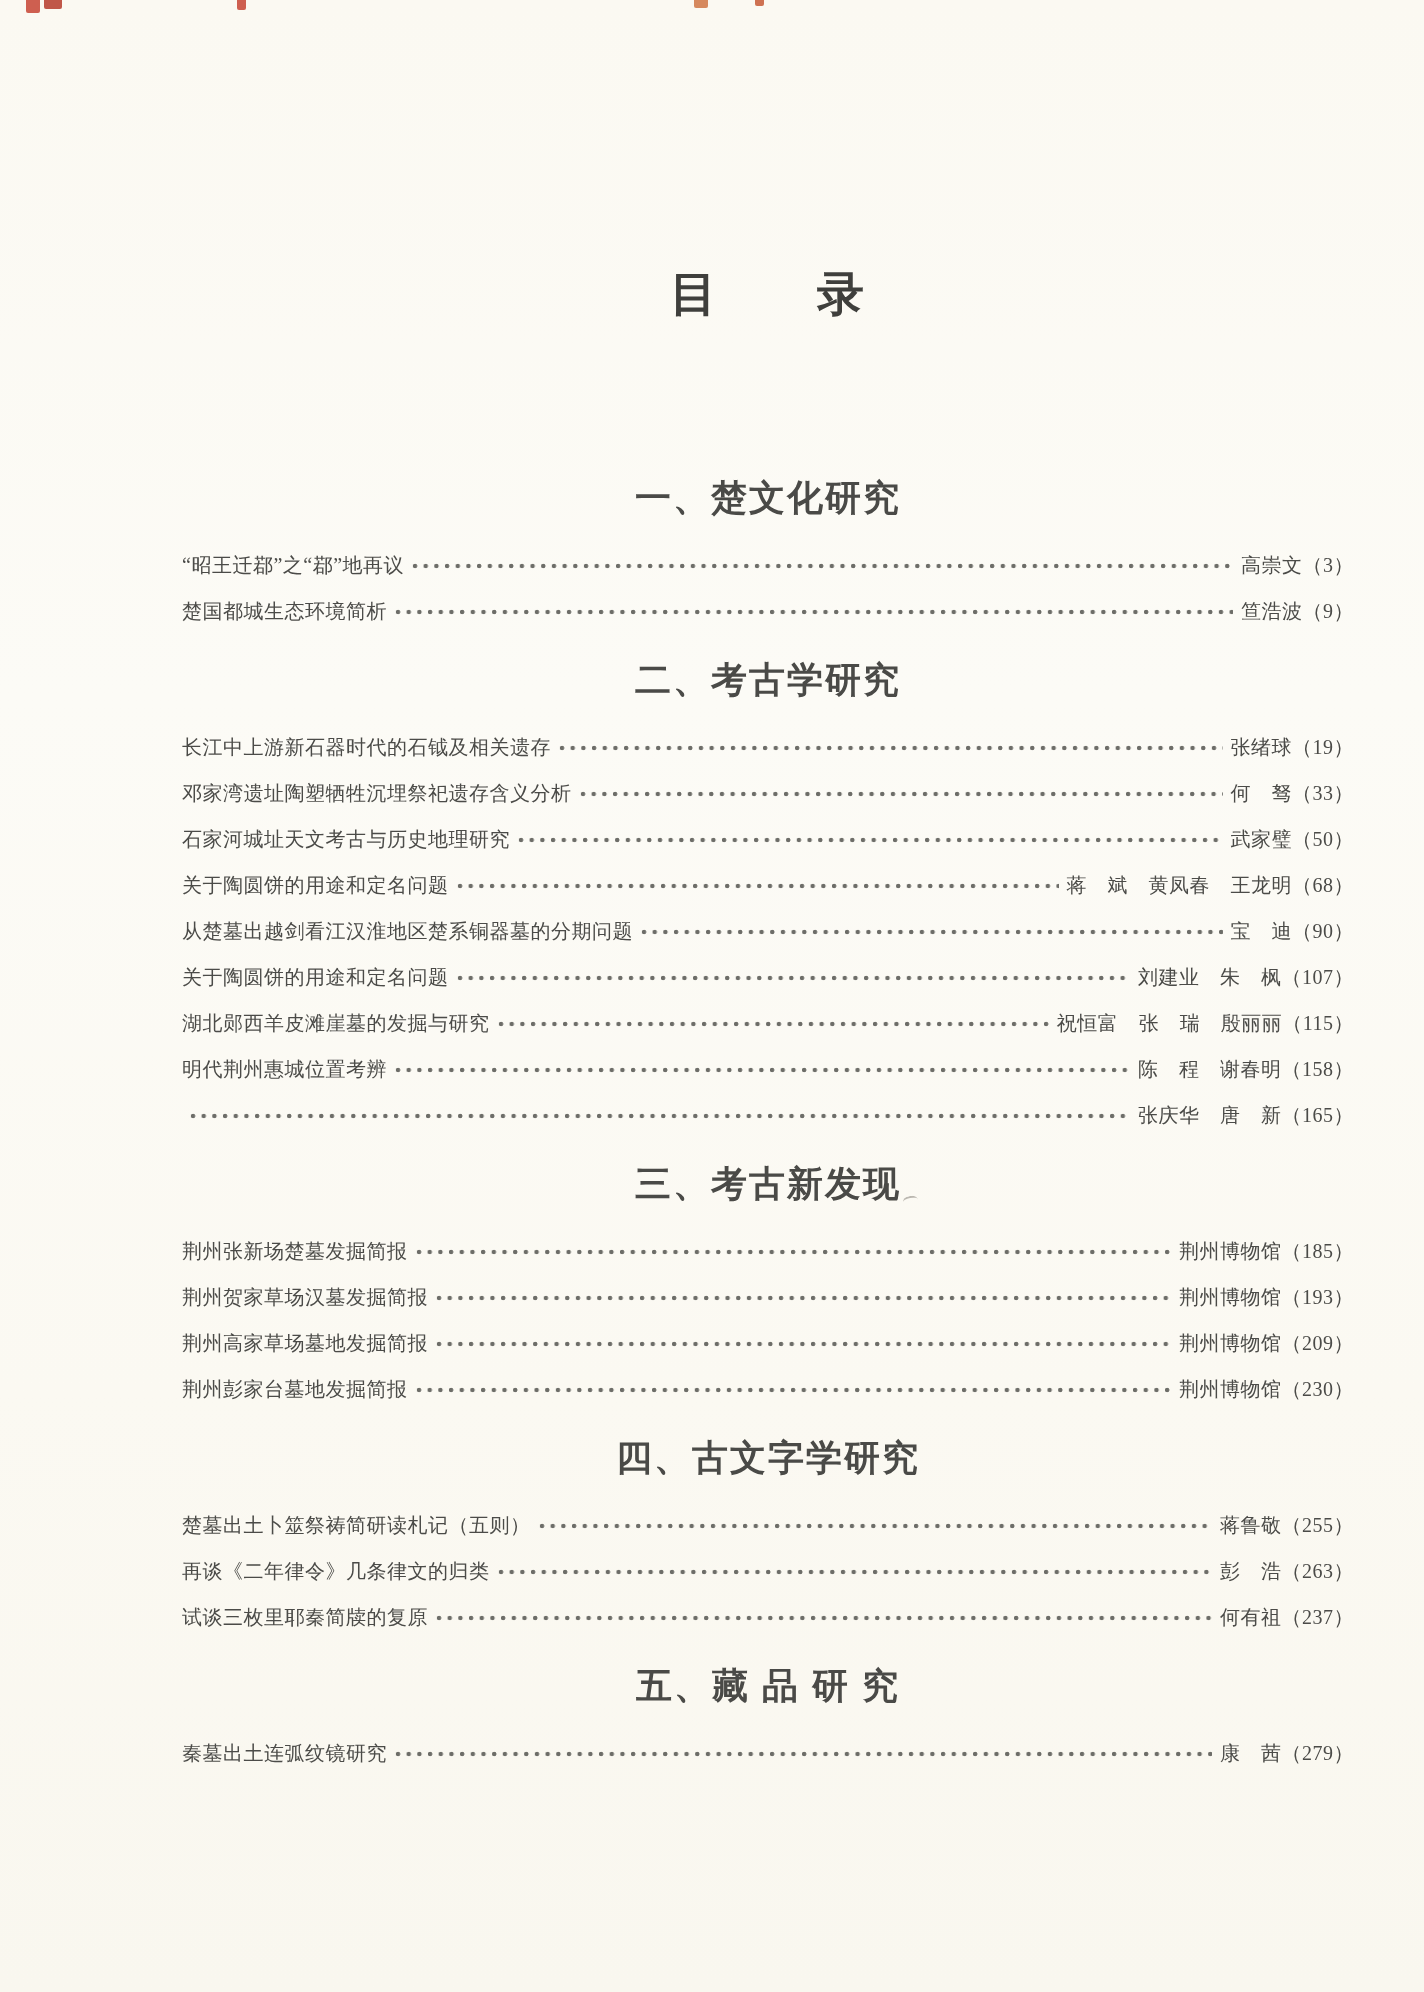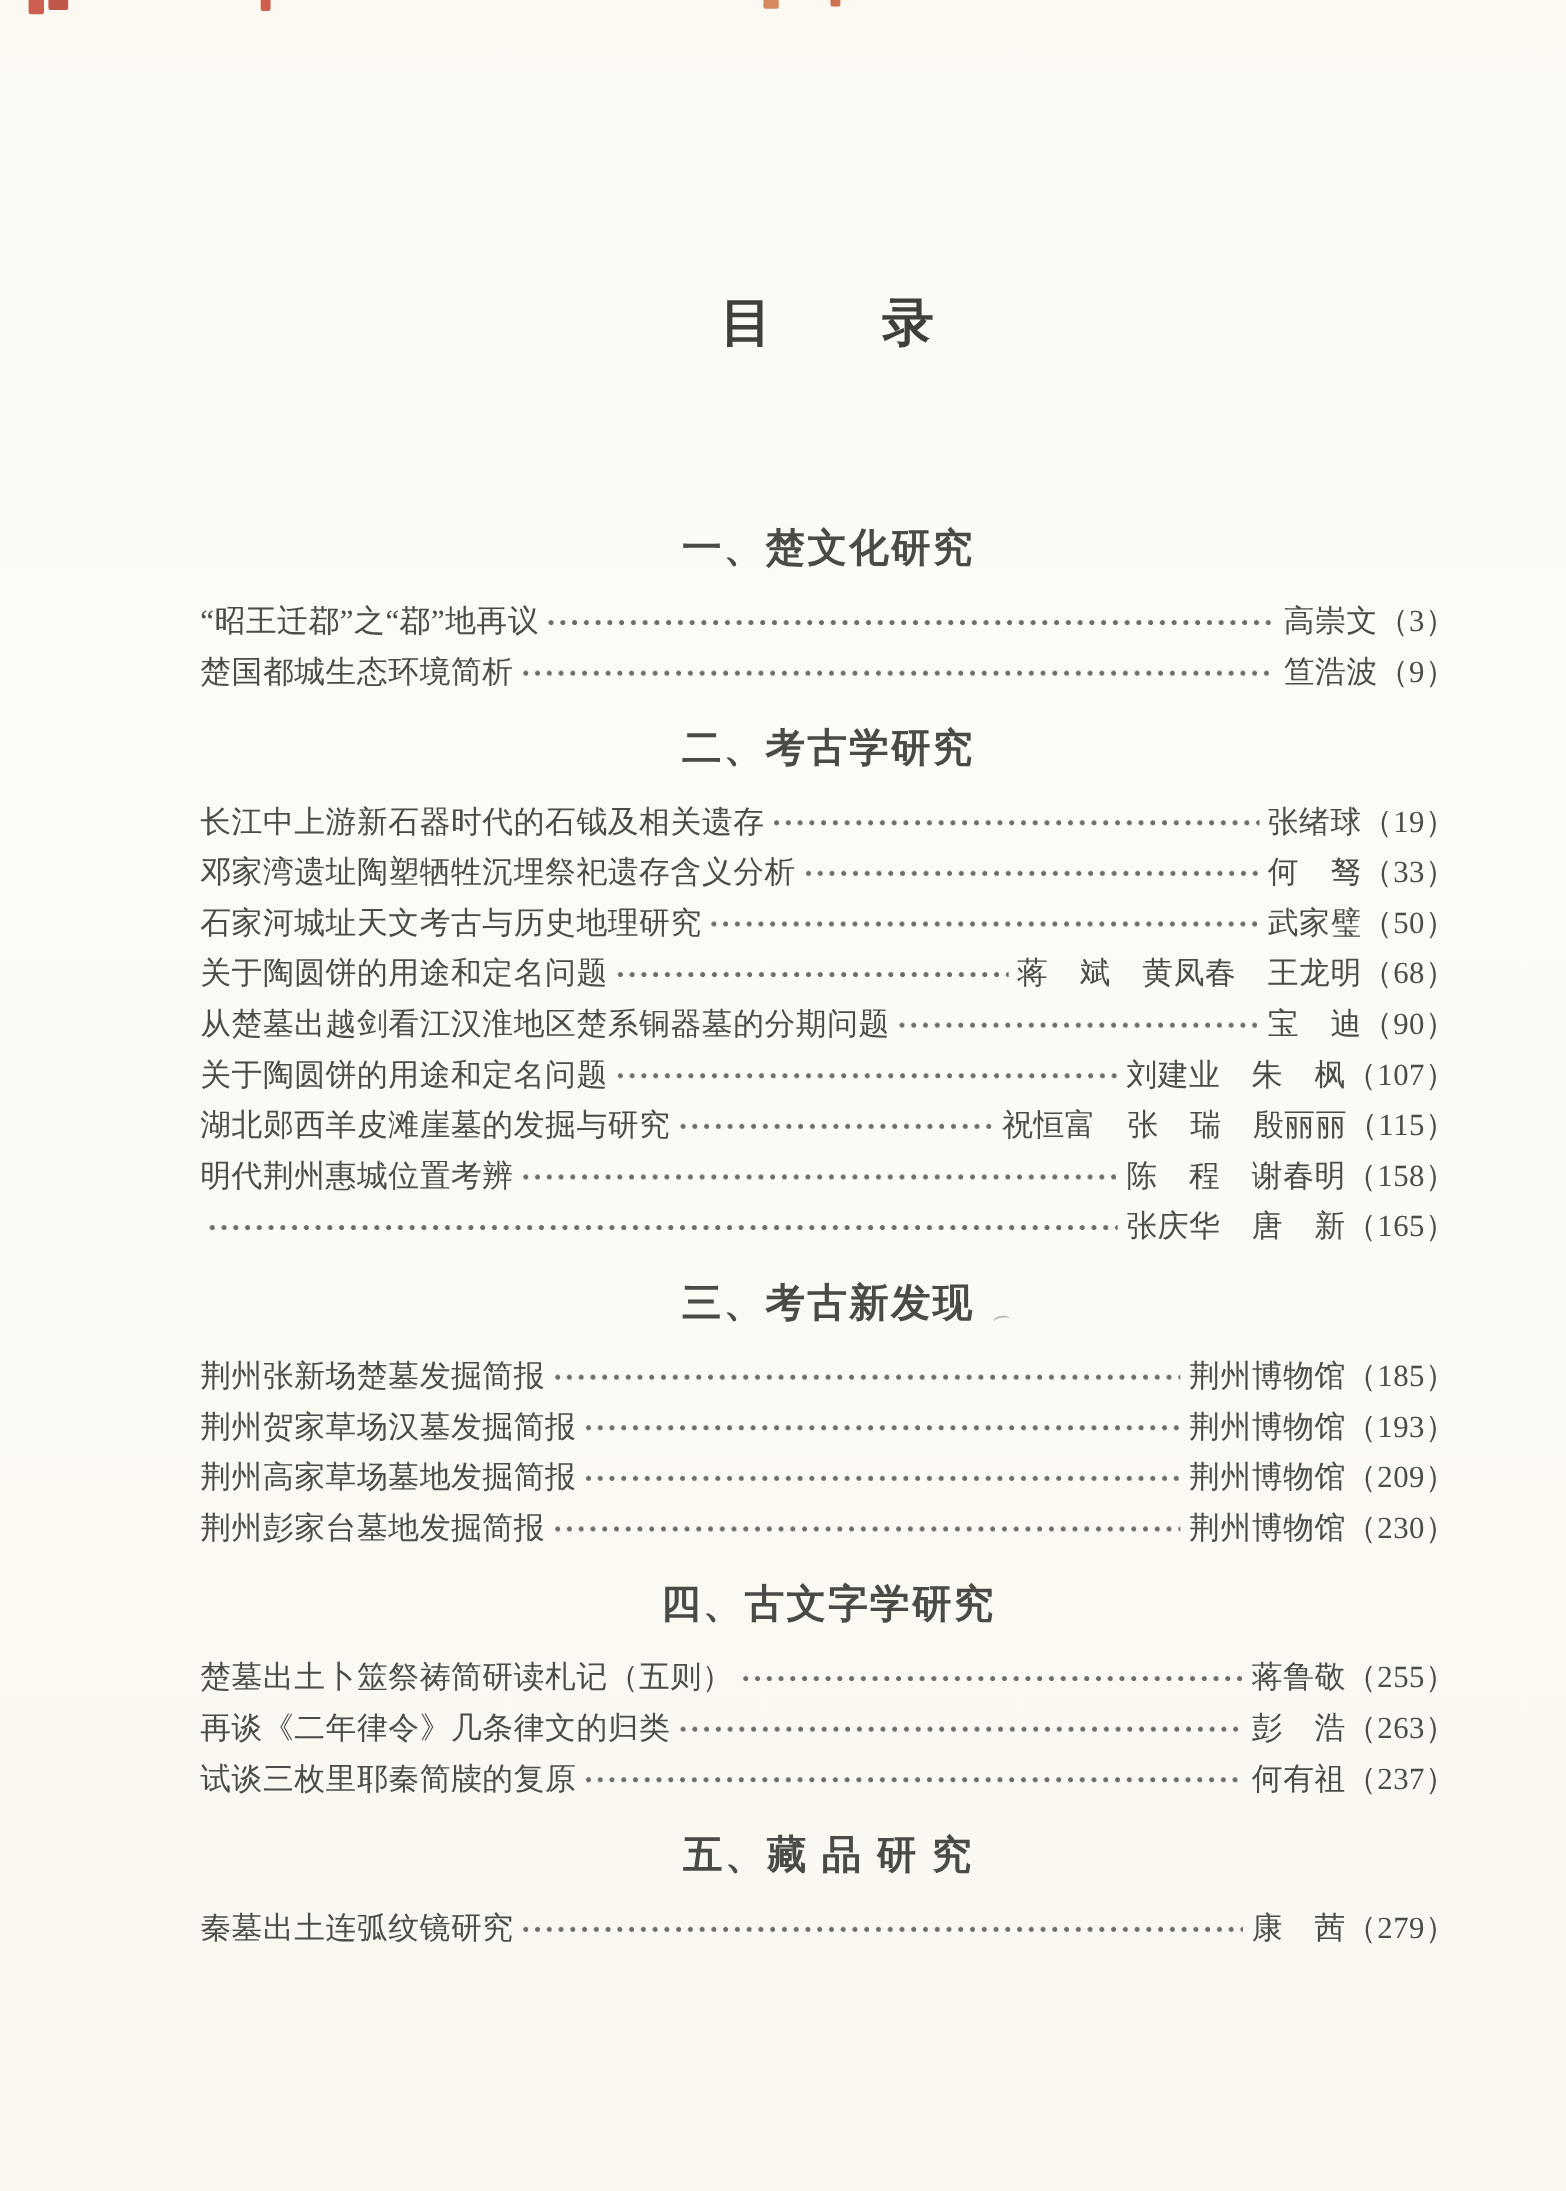--- a/index.html
+++ b/index.html
@@ -5,21 +5,21 @@
   html, body { margin:0; padding:0; }
   body {
     width:1424px; height:1992px;
     background:#f3f1ea;
     font-family:"Liberation Serif", serif;
   }
   .page {
     position:relative;
     width:1424px; height:1992px;
     box-sizing:border-box;
-    padding:262px 100px 0 182px;
+    padding:262px 70px 0 182px;
     background:linear-gradient(180deg,#fbf9f2 0%, #fcfbf6 35%, #fbf9f2 70%, #f9f7ef 100%);
     overflow:hidden;
   }
   .toc-title {
     margin:0; height:64px; line-height:64px;
     text-align:center;
     font-family:"Liberation Serif", serif;
     font-size:47px; font-weight:600;
     color:#3f3f3c; letter-spacing:2px;
   }
@@ -28,21 +28,21 @@
     text-align:center;
     font-family:"Liberation Sans", sans-serif;
     font-size:36px; font-weight:700;
     color:#4a4a47; letter-spacing:2px;
   }
   section.toc-section:first-of-type .sec-heading { margin-top:150px; }
   .row {
     display:flex; align-items:center;
     height:46px;
     font-family:"Liberation Serif", serif;
-    font-size:28px; color:#4b4b48;
+    font-size:20px; color:#4b4b48;
   }
   .et { white-space:nowrap; letter-spacing:0.5px; }
   .ea { white-space:nowrap; letter-spacing:0.5px; }
   .leader {
     flex:1 1 auto; min-width:16px;
     height:30px; margin:0 8px 0 6px;
     background-image:radial-gradient(circle at 5px 16px, #6d6d68 1.9px, transparent 2.6px);
     background-size:10.7px 30px;
     background-repeat:repeat-x;
   }

